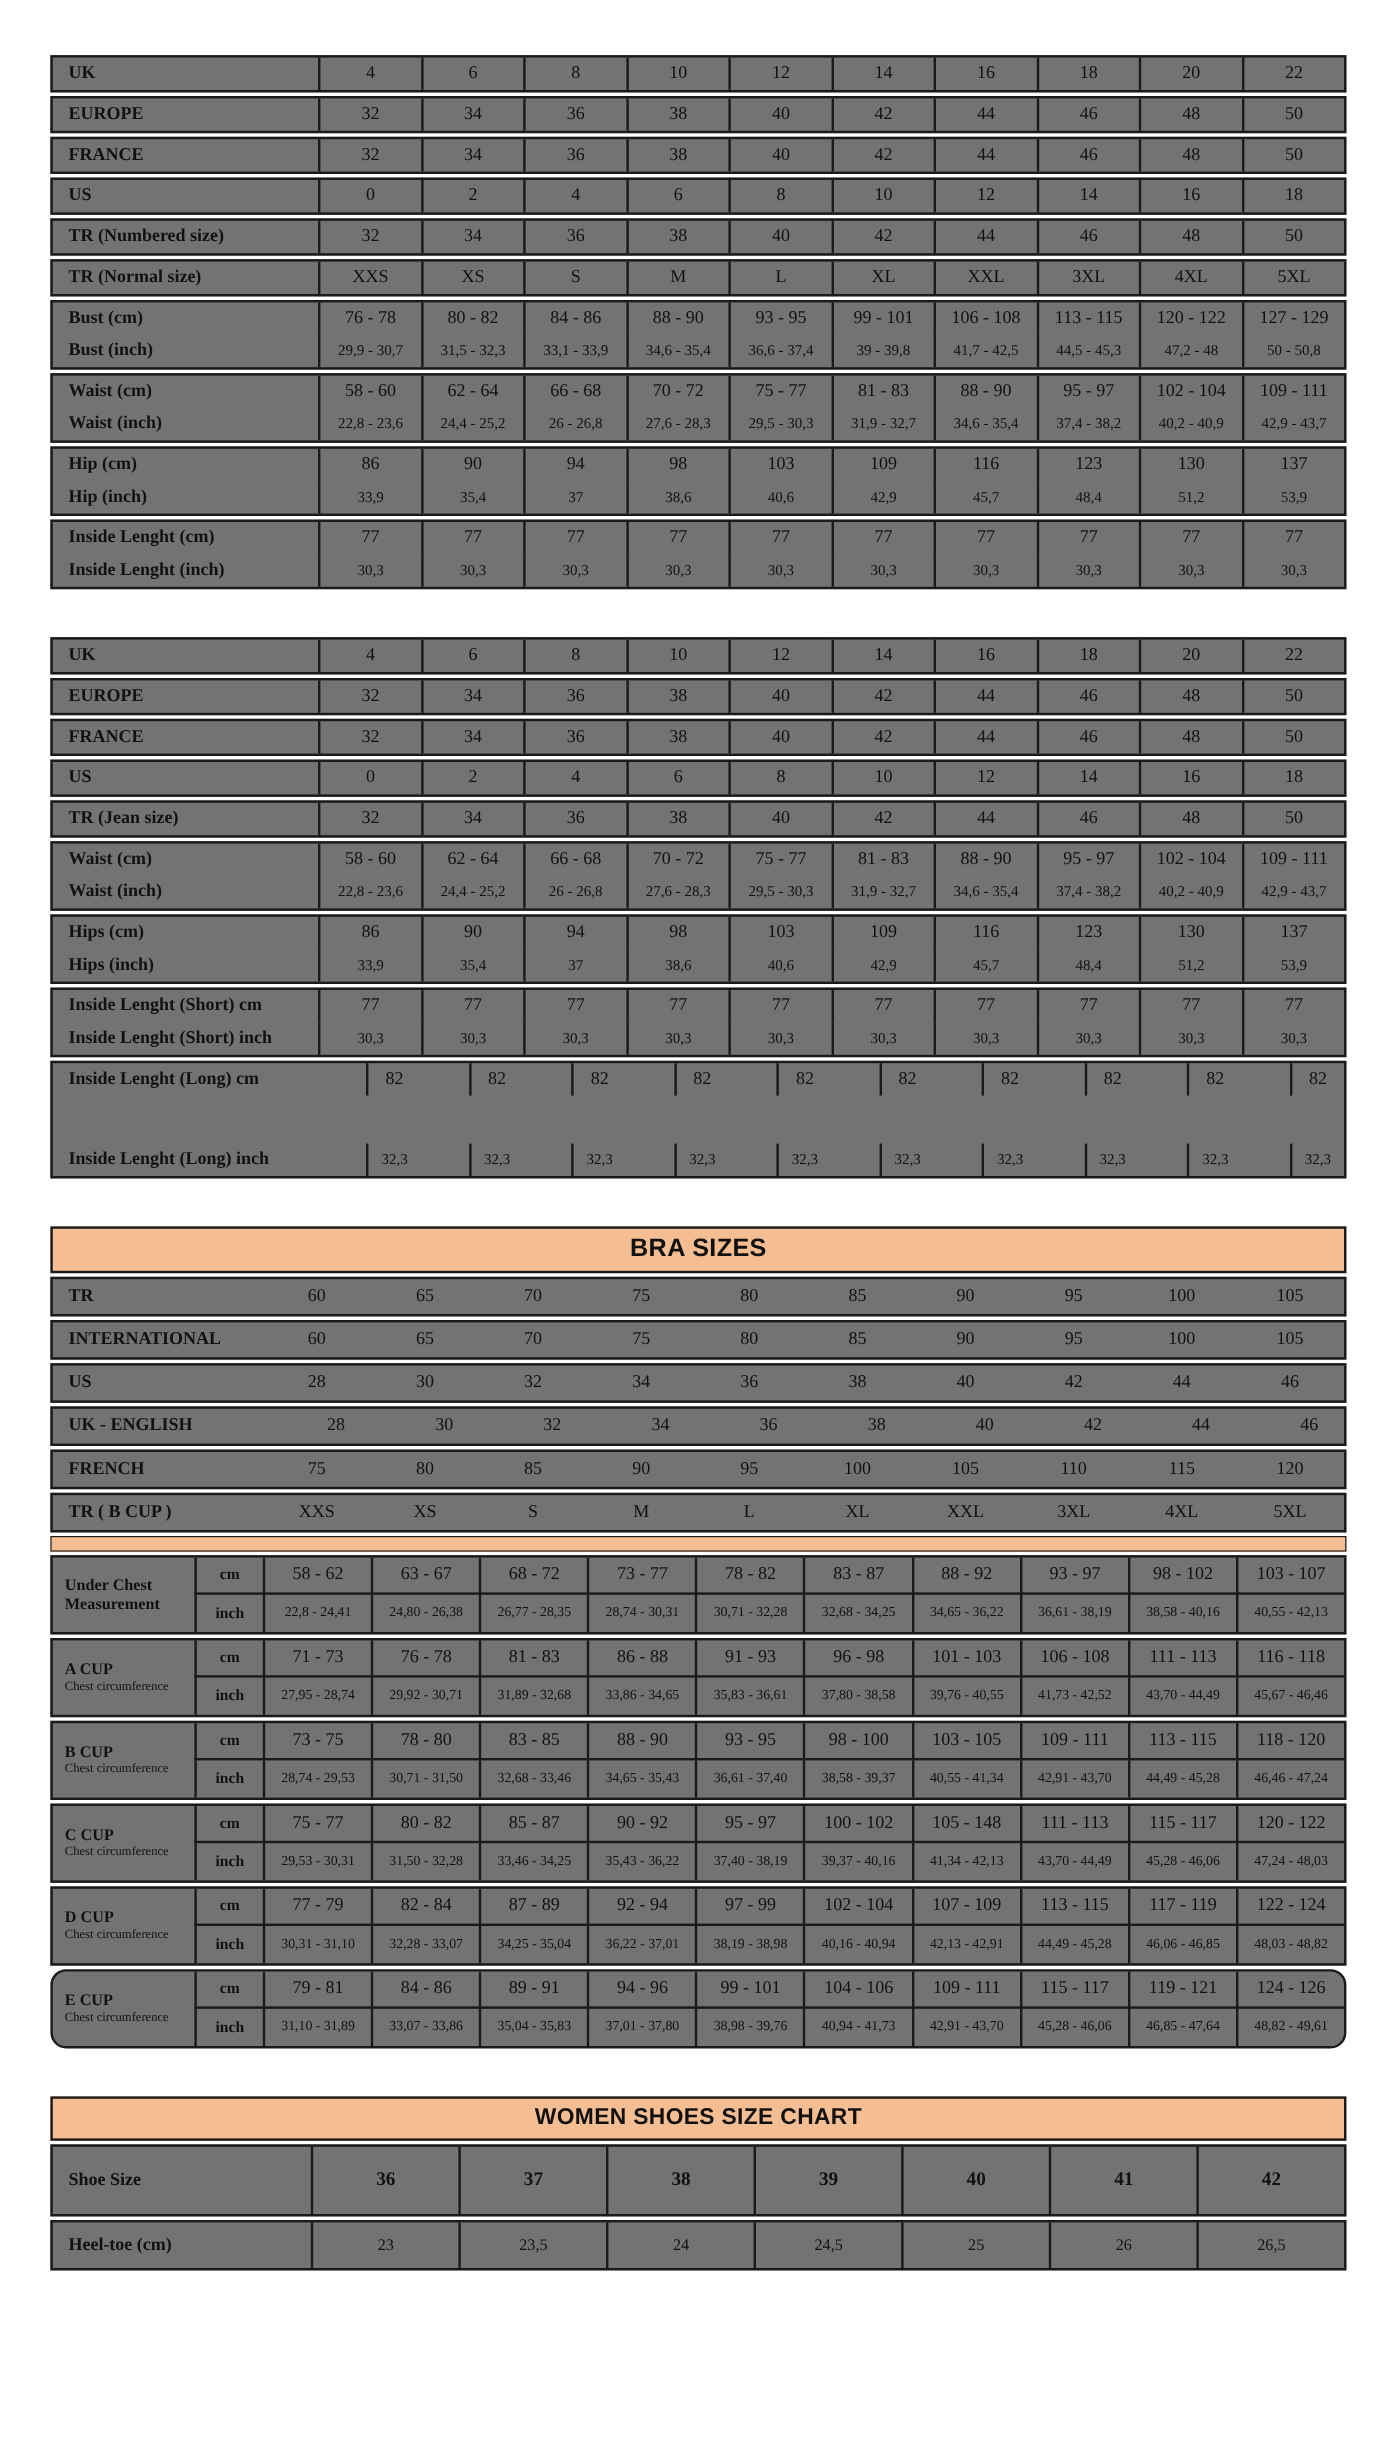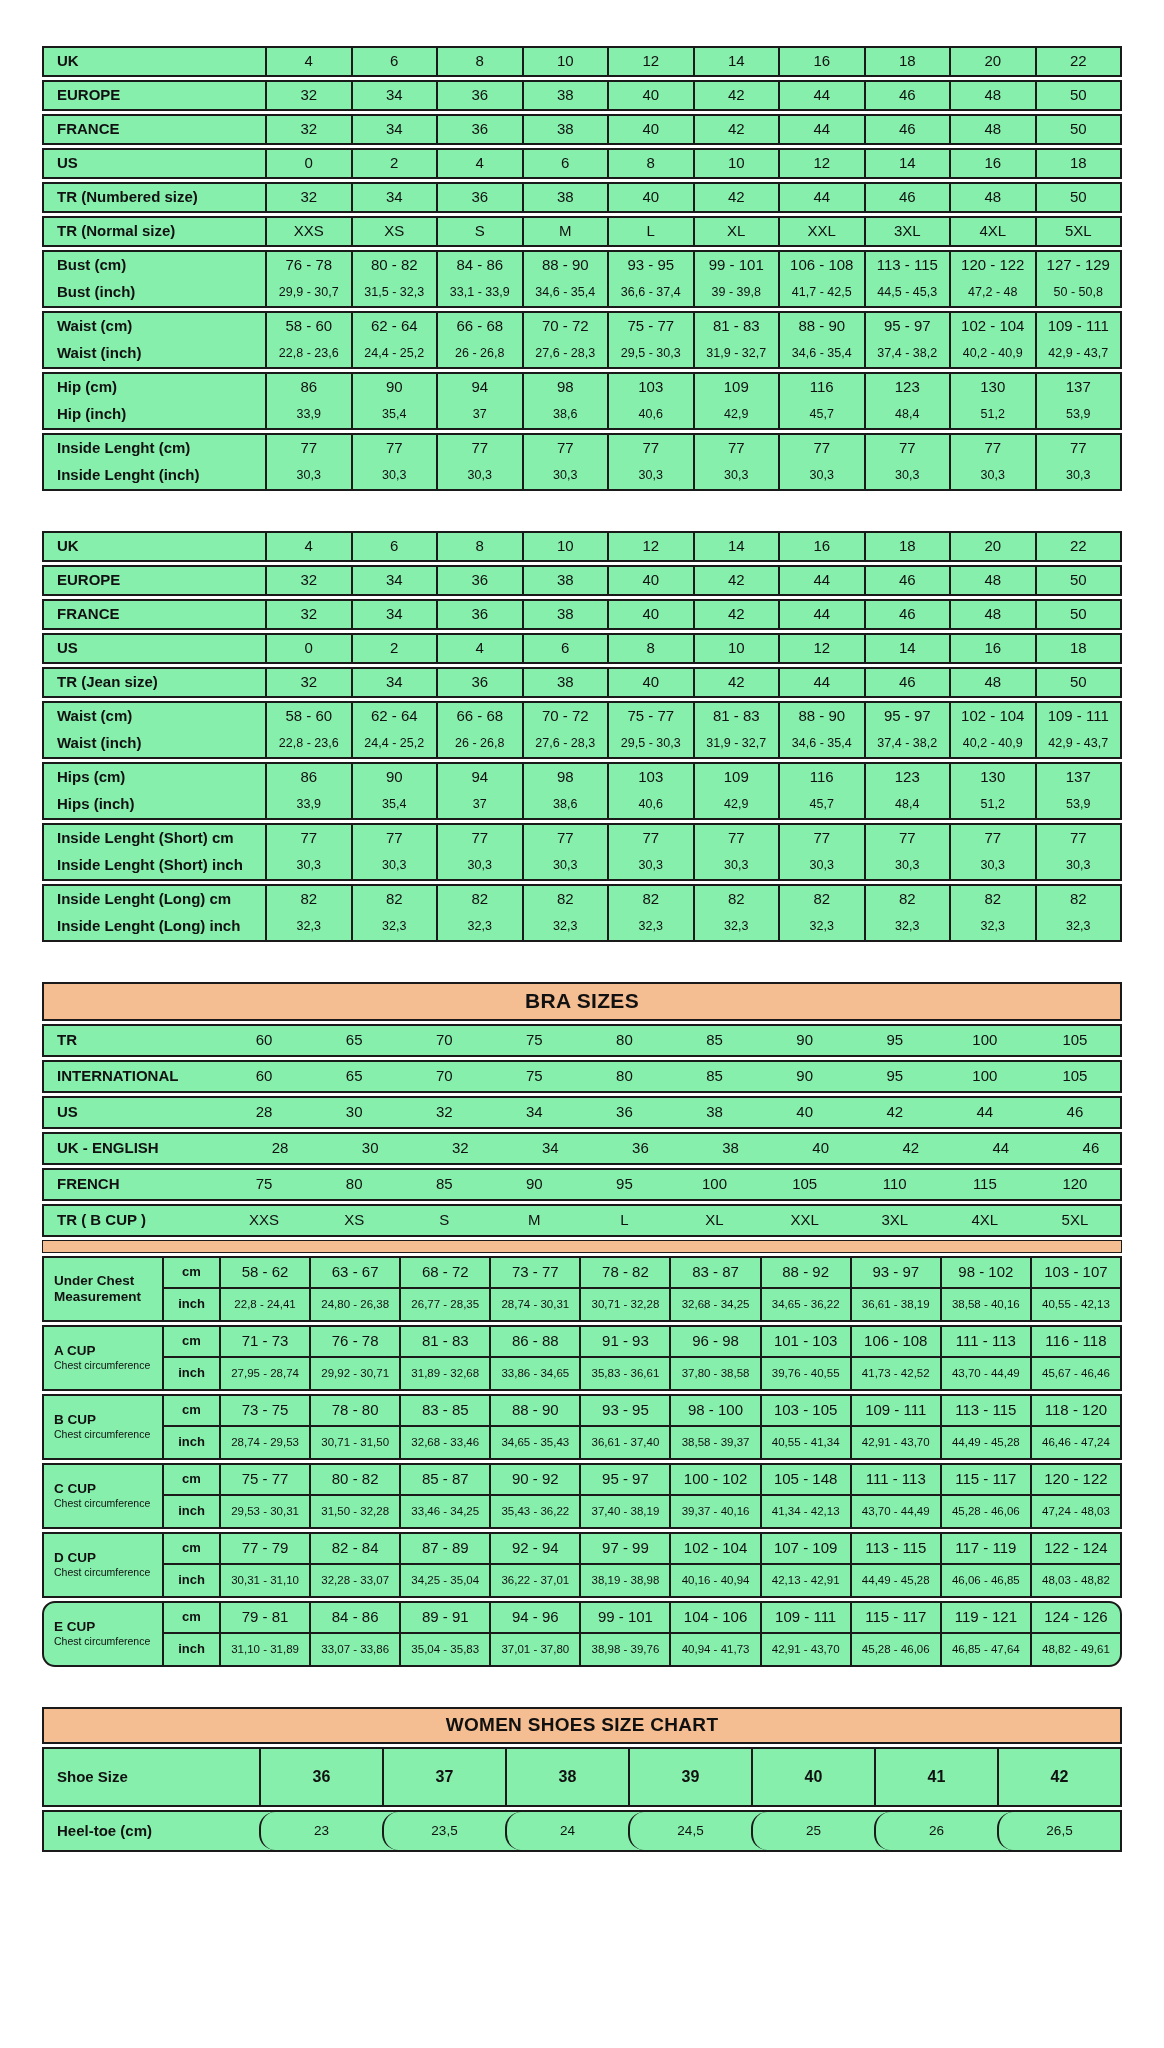--- a/index.html
+++ b/index.html
@@ -15,21 +15,21 @@
   }
   #tables-root{padding:46px 42px 24px 42px;box-sizing:border-box;}
   .size-table{margin-bottom:40px;}
   .tbl-header{
     background:var(--header-bg);border:2px solid var(--border);
     text-align:center;padding:5px 0 6px 0;margin-bottom:3px;
   }
   .tbl-title{font-size:21px;font-weight:bold;letter-spacing:.3px;}
   .tbl-subtitle{font-size:11.5px;font-weight:bold;margin-top:1px;}
   .row-group{
-    display:grid;border:2px solid var(--border);margin-bottom:3px;background:#86efac;
+    display:grid;border:2px solid var(--border);margin-bottom:3px;background:#737373;font-family:Liberation Serif, serif;
   }
   .cell{
     display:flex;align-items:center;justify-content:center;
     min-height:27px;font-size:15px;line-height:1.1;padding:1px 2px;box-sizing:border-box;
   }
   .lbl{justify-content:flex-start;text-align:left;padding-left:13px;font-weight:bold;}
   .val{border-left:2px solid var(--border);}
   .val.plain{border-left:none;}
   .num-small{font-size:12.5px;}
   
@@ -45,21 +45,21 @@
     padding-left:10px;padding-right:6px;
   }
   .mlbl-main{font-weight:bold;font-size:13.5px;line-height:1.2;}
   .mlbl-sub{font-size:10.5px;line-height:1.3;}
   .unit{border-left:2px solid var(--border);font-weight:bold;font-size:13px;}
   .hdiv{border-bottom:2px solid var(--border);}
   
   .women-shoes{margin-top:14px;}
   .women-shoes .tbl-title{font-size:19px;}
   .women-shoes .grp-0 .cell{min-height:56px;}
-  .women-shoes .grp-1 .cell{min-height:38px;border-radius:16px;}
+  .women-shoes .grp-1 .cell{min-height:38px;}
   .women-shoes .grp-0 .val{font-weight:bold;font-size:16px;}
   .women-shoes .grp-1 .val{font-size:13.5px;}
 </style>
 </head>
 <body>
 
 <main id="tables-root">
     <section class="size-table woman-sizes">
       <div class="row-group grp-0" style="grid-template-columns: 221px repeat(10, 1fr);">
         <div class="cell lbl">UK</div>
@@ -367,21 +367,21 @@
         <div class="cell val num-small">30,3</div>
         <div class="cell val num-small">30,3</div>
         <div class="cell val num-small">30,3</div>
         <div class="cell val num-small">30,3</div>
         <div class="cell val num-small">30,3</div>
         <div class="cell val num-small">30,3</div>
         <div class="cell val num-small">30,3</div>
         <div class="cell val num-small">30,3</div>
         <div class="cell val num-small">30,3</div>
       </div>
-      <div class="row-group grp-8" style="grid-template-columns: 221px repeat(10, 1fr);">
+      <div class="row-group grp-8" style="grid-template-columns: 221px repeat(10, 1fr); gap: 40px;">
         <div class="cell lbl">Inside Lenght (Long) cm</div>
         <div class="cell val">82</div>
         <div class="cell val">82</div>
         <div class="cell val">82</div>
         <div class="cell val">82</div>
         <div class="cell val">82</div>
         <div class="cell val">82</div>
         <div class="cell val">82</div>
         <div class="cell val">82</div>
         <div class="cell val">82</div>

